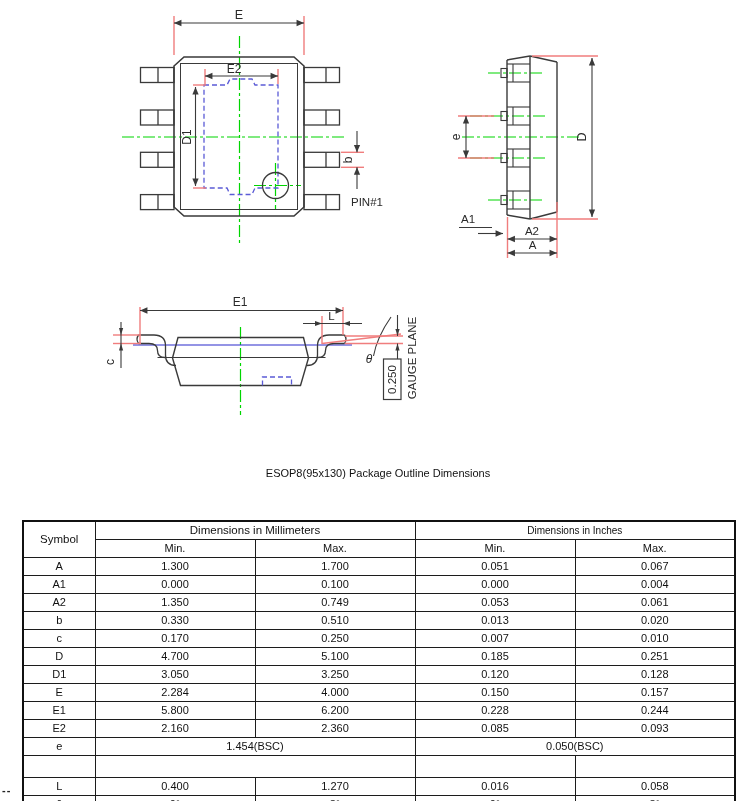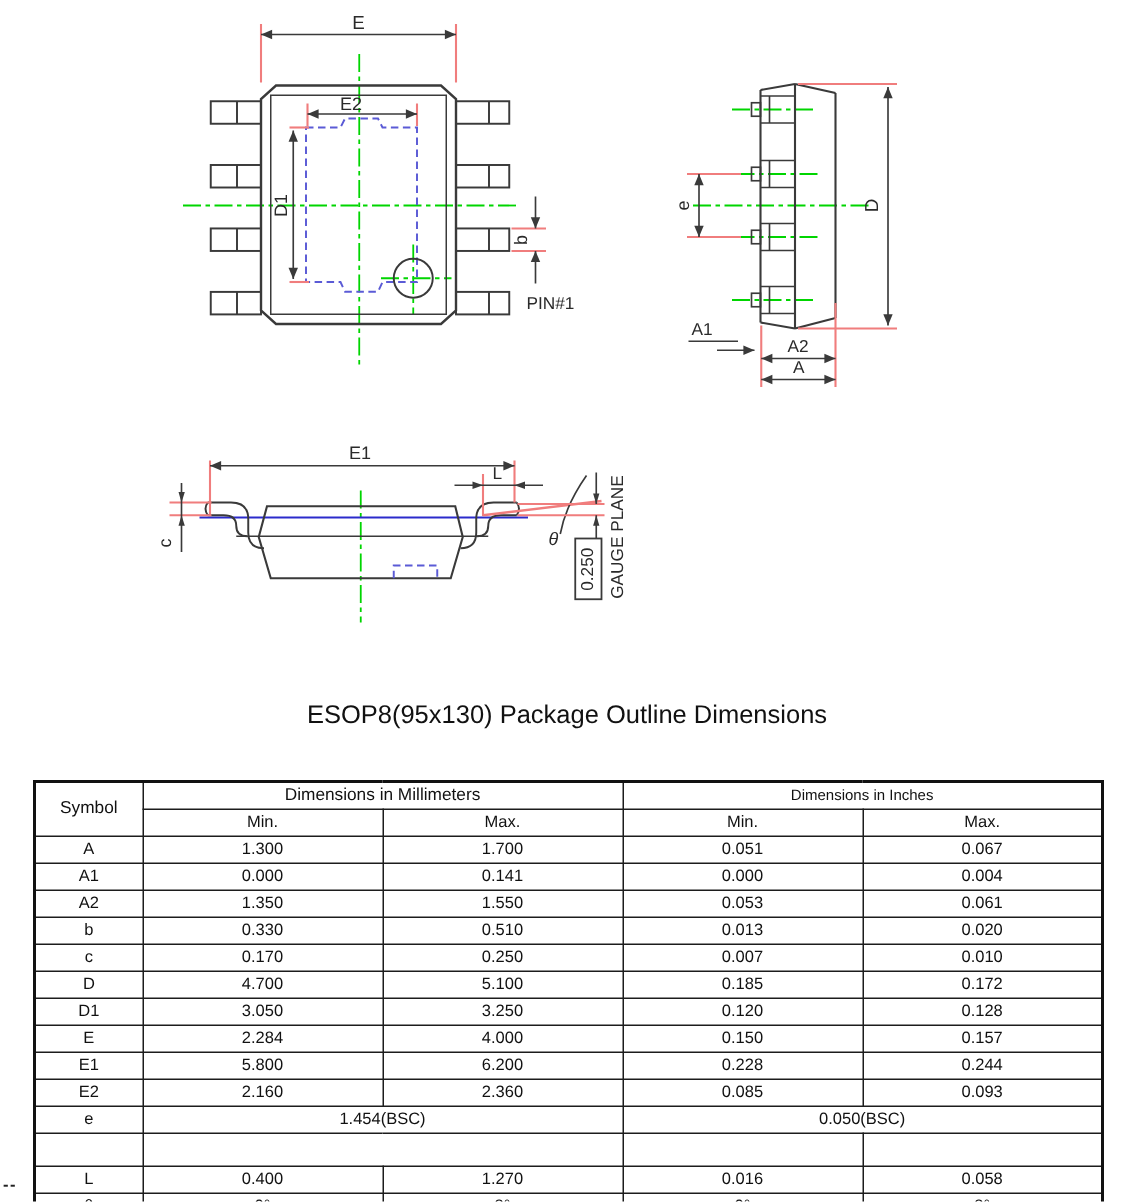--- a/index.html
+++ b/index.html
@@ -4,21 +4,21 @@
 <style>
   html,body{margin:0;padding:0;}
   body{
     width:756px;height:801px;position:relative;background:#ffffff;
     font-family:"Liberation Sans", sans-serif;color:#1e1e1e;overflow:hidden;
   }
   #drawing-area{position:absolute;left:0;top:0;}
   svg text{fill:#2a2a2a;}
   .page-title{
     position:absolute;left:0;top:467px;width:756px;text-align:center;
-    font-size:17px;color:#111;
+    font-size:11px;color:#111;
   }
   .dim-table{
     position:absolute;left:22px;top:520px;width:712px;
     border-collapse:collapse;table-layout:fixed;
     font-size:11px;color:#111;
   }
   .dim-table td,.dim-table th{
     border:1px solid #1c1c1c;padding:0;text-align:center;
     font-weight:normal;height:17px;line-height:15px;overflow:hidden;
   }
@@ -267,28 +267,28 @@
     <tr>
       <td>A</td>
       <td>1.300</td>
       <td>1.700</td>
       <td>0.051</td>
       <td>0.067</td>
     </tr>
     <tr>
       <td>A1</td>
       <td>0.000</td>
-      <td>0.141</td>
+      <td>0.100</td>
       <td>0.000</td>
       <td>0.004</td>
     </tr>
     <tr>
       <td>A2</td>
       <td>1.350</td>
-      <td>1.550</td>
+      <td>0.749</td>
       <td>0.053</td>
       <td>0.061</td>
     </tr>
     <tr>
       <td>b</td>
       <td>0.330</td>
       <td>0.510</td>
       <td>0.013</td>
       <td>0.020</td>
     </tr>
@@ -297,21 +297,21 @@
       <td>0.170</td>
       <td>0.250</td>
       <td>0.007</td>
       <td>0.010</td>
     </tr>
     <tr>
       <td>D</td>
       <td>4.700</td>
       <td>5.100</td>
       <td>0.185</td>
-      <td>0.172</td>
+      <td>0.251</td>
     </tr>
     <tr>
       <td>D1</td>
       <td>3.050</td>
       <td>3.250</td>
       <td>0.120</td>
       <td>0.128</td>
     </tr>
     <tr>
       <td>E</td>

